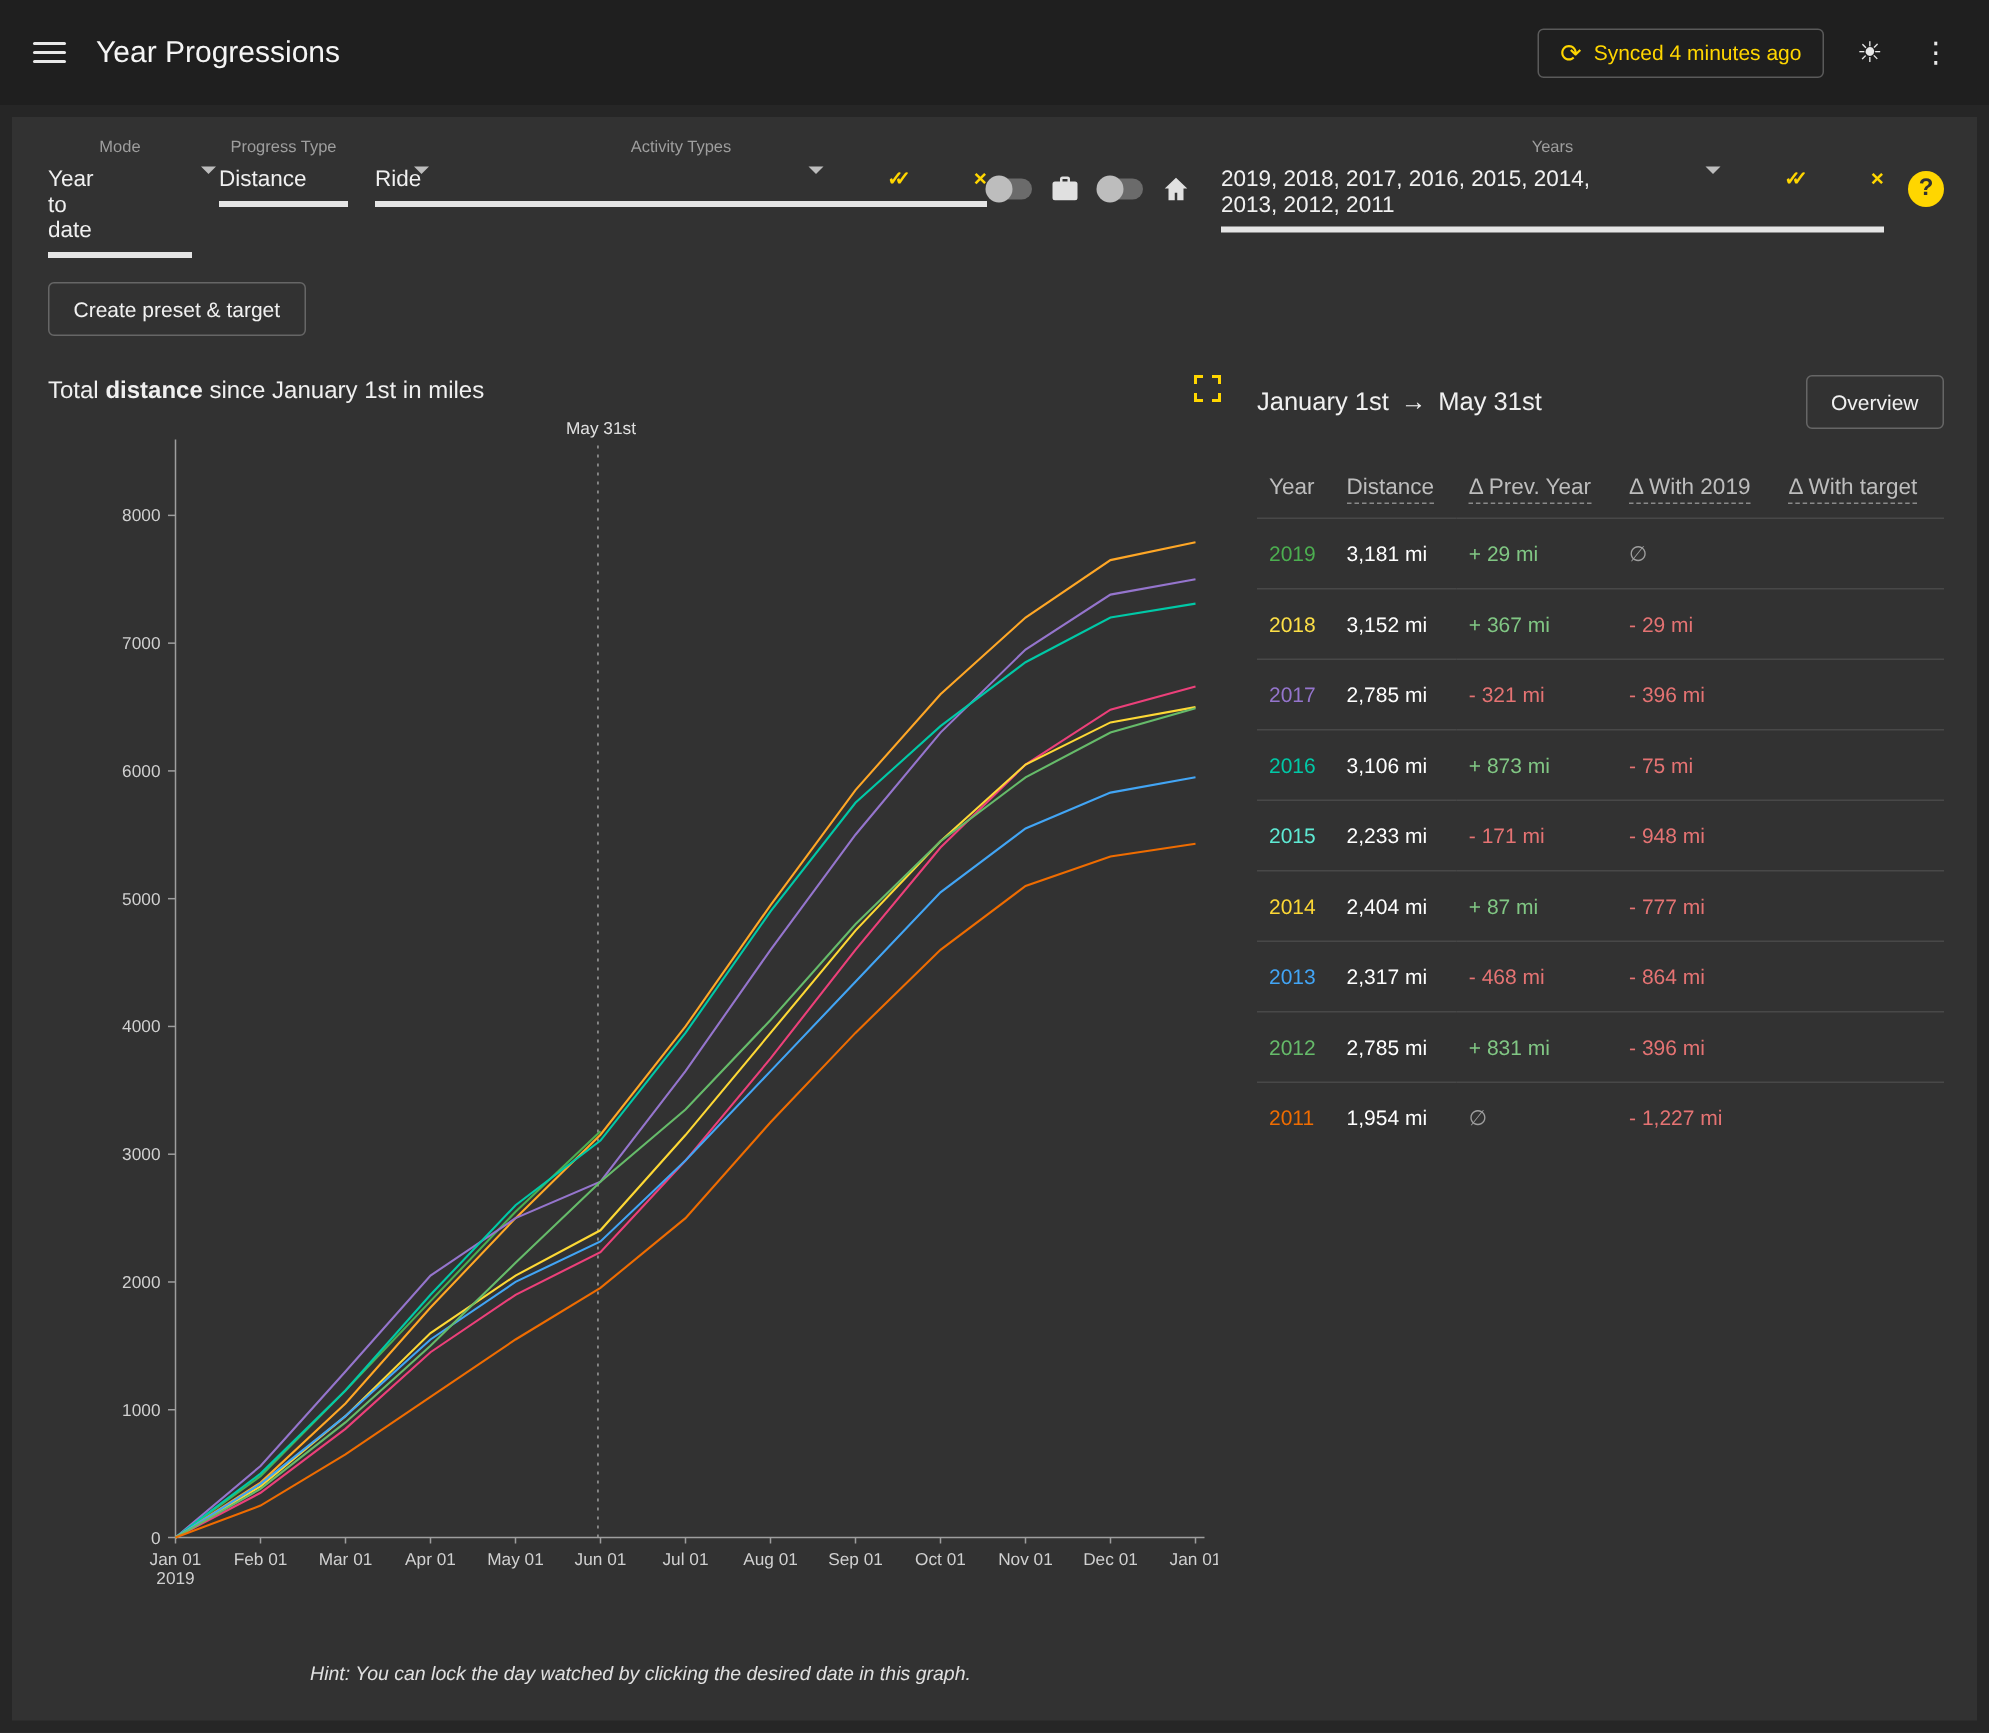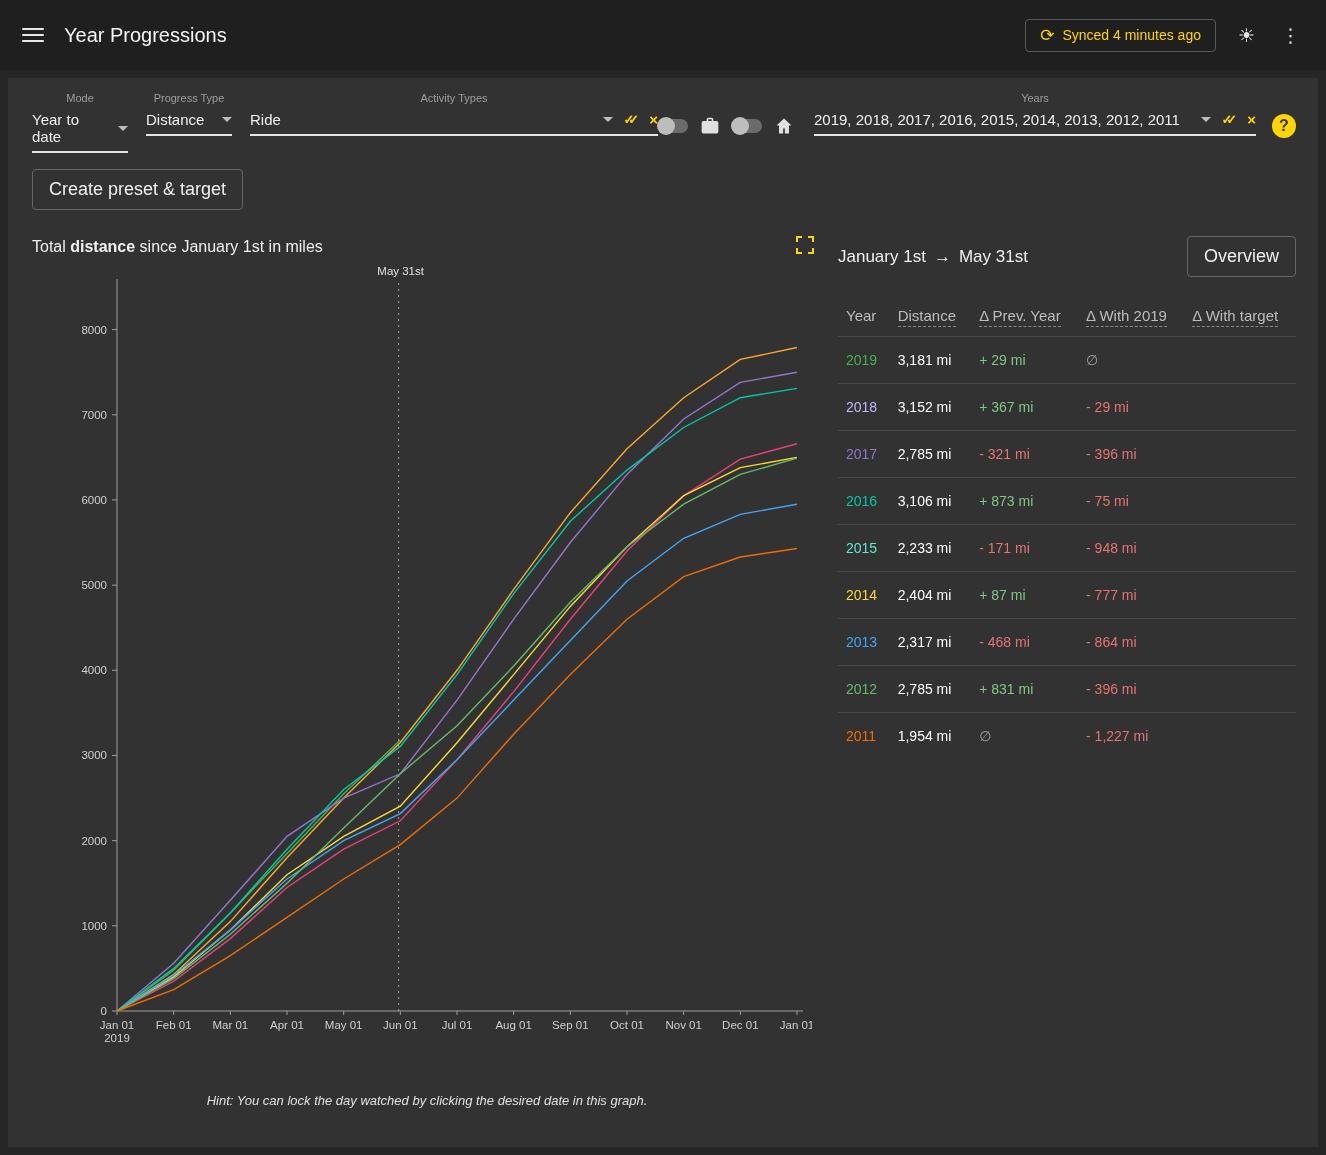--- a/index.html
+++ b/index.html
@@ -24,22 +24,22 @@
   }
   .sync-glyph { font-size: 17px; line-height: 1; color: #ffd600; }
   .icon-btn { background: none; border: none; color: #e8e8e8; font-size: 19px; cursor: pointer; padding: 2px 4px; }
   
   .panel { margin: 8px 8px 8px; background: #323232; height: 1069px; padding: 14px 22px 0 24px; }
   
   .filters { display: flex; align-items: flex-start; }
   .field { display: flex; flex-direction: column; }
   .field-label { font-size: 11px; color: #9e9e9e; margin-bottom: 7px; text-align: center; }
   .field-row {
-    display: flex; align-items: center; border-bottom: 2px solid #e5e5e5;
-    padding-bottom: 6px; font-size: 15px; color: #f0f0f0; cursor: pointer;
+    display: flex; border-bottom: 4px solid #e5e5e5;
+    padding-bottom: 6px; font-size: 15px; color: #f0f0f0; cursor: pointer; gap: 32px;
   }
   .f-mode { width: 96px; margin-right: 18px; }
   .f-progress { width: 86px; margin-right: 18px; }
   .f-activity { flex: 1; }
   .f-years { width: 442px; margin-left: 14px; }
   .spacer { flex: 1; }
   .dd-arrow {
     width: 0; height: 0; border-left: 5px solid transparent; border-right: 5px solid transparent;
     border-top: 5px solid #bdbdbd; margin-left: 8px; flex: none;
   }
@@ -50,21 +50,21 @@
   .toggle .knob { position: absolute; left: -1px; top: -2px; width: 18px; height: 18px; border-radius: 50%; background: #bdbdbd; }
   .mini-icon { width: 20px; height: 20px; }
   .help-icon {
     width: 24px; height: 24px; border-radius: 50%; background: #ffd600; color: #323232;
     font-weight: bold; font-size: 16px; display: flex; align-items: center; justify-content: center;
     margin-left: 16px; margin-top: 22px; cursor: pointer; flex: none;
   }
   
   .outline-btn {
     background: transparent; border: 1px solid #666; border-radius: 4px;
-    color: #f0f0f0; font-size: 18px; padding: 9px 16px; cursor: pointer;
+    color: #f0f0f0; font-size: 14px; padding: 9px 16px; cursor: pointer;
     font-family: "Liberation Sans", sans-serif;
     text-align: center;
   }
   .preset-row { margin-top: 16px; }
   
   .content { display: flex; margin-top: 26px; }
   .chart-col { width: 790px; flex: none; }
   .table-col { flex: 1; padding-left: 16px; }
   .chart-title-row { display: flex; align-items: center; justify-content: space-between; padding-right: 8px; gap: 20px; }
   .chart-title { font-size: 16px; color: #f0f0f0; }
@@ -267,21 +267,21 @@
           </thead>
         <tbody id="summary-tbody">
             <tr>
               <td style="color: rgb(76, 175, 80);">2019</td>
               <td class="dist-cell">3,181 mi</td>
               <td class="delta-pos">+ 29 mi</td>
               <td class="delta-neutral">∅</td>
               <td class="delta-neutral"></td>
             </tr>
             <tr>
-              <td style="color: #c4b5fd;">2018</td>
+              <td style="color: #fde047;">2018</td>
               <td class="dist-cell">3,152 mi</td>
               <td class="delta-pos">+ 367 mi</td>
               <td class="delta-neg">- 29 mi</td>
               <td class="delta-neutral"></td>
             </tr>
             <tr>
               <td style="color: rgb(149, 117, 205);">2017</td>
               <td class="dist-cell">2,785 mi</td>
               <td class="delta-neg">- 321 mi</td>
               <td class="delta-neg">- 396 mi</td>

